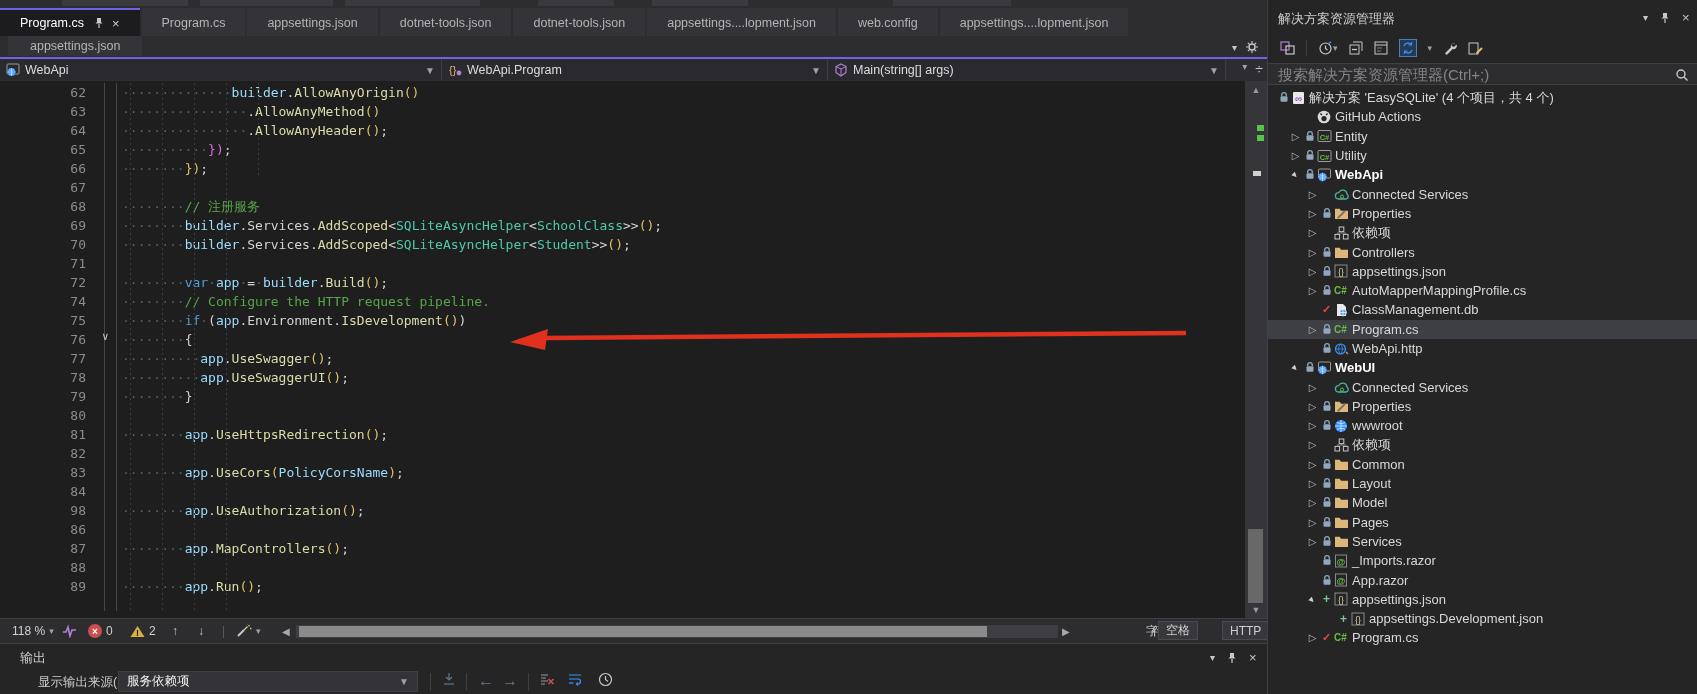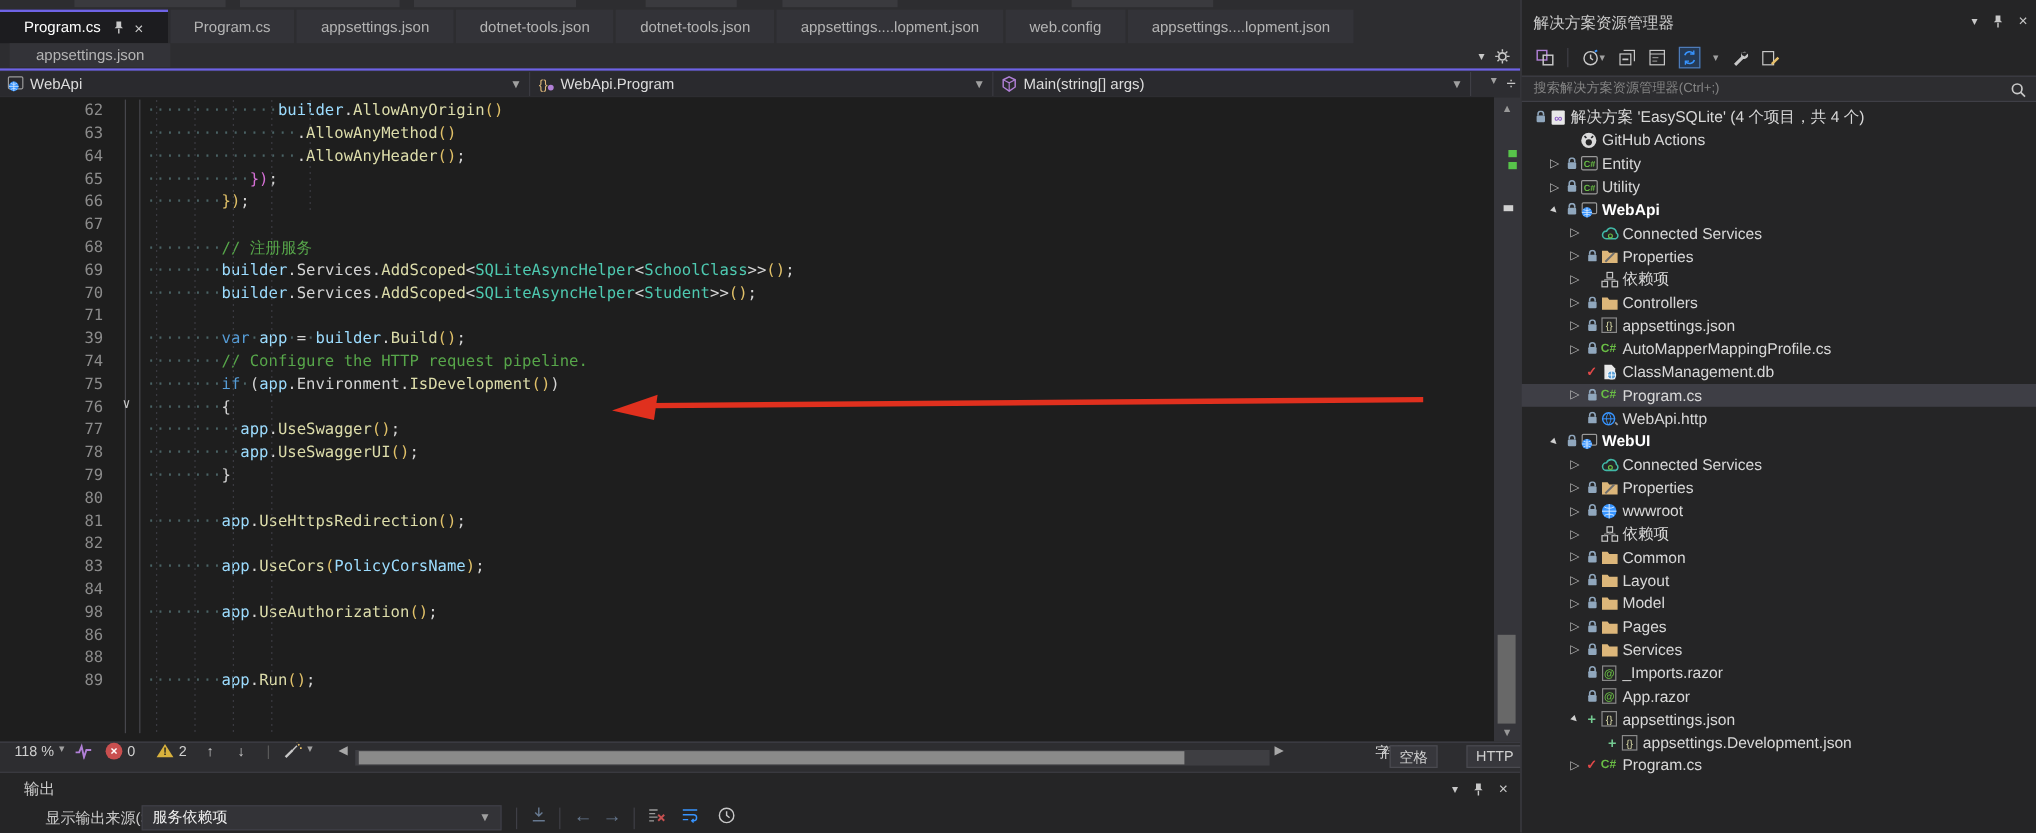--- a/index.html
+++ b/index.html
@@ -38,21 +38,21 @@
   .mline { position:absolute; width:1px; top:2px; height:528px; background:#46464c; }
   .guide { position:absolute; width:1px; top:2px; background:repeating-linear-gradient(to bottom,#3a3a41 0 2px,transparent 2px 5px); }
   #fold75 { position:absolute; left:102px; top:249px; color:#c8c8c8; font-size:11px; font-family:"DejaVu Sans Mono",monospace; }
   
   #vscroll { position:absolute; right:0; top:0; width:22px; height:537px; background:#35353a; }
   #vscroll .arr { position:absolute; left:0; width:22px; text-align:center; color:#999; font-size:9px; }
   .mark { position:absolute; }
   #vthumb { position:absolute; left:3px; width:15px; background:#686868; }
   
   #statusrow { position:absolute; left:0; top:618px; width:1267px; height:25px; background:#2d2d30; border-top:1px solid #3f3f46; font-size:12px; color:#d0d0d0; }
-  #statusrow .abs { position:absolute; top:0; height:24px; display:flex; gap:4px; }
+  #statusrow .abs { position:absolute; top:0; height:24px; display:flex; align-items:center; gap:4px; }
   .sep { color:#5a5a5a; }
   .errb { width:14px; height:14px; border-radius:50%; background:#c94f4f; color:#fff; font-size:10px; display:inline-flex; align-items:center; justify-content:center; font-weight:bold; }
   #hstrack { position:absolute; left:296px; top:6px; width:762px; height:13px; background:#3e3e42; }
   #hsthumb { position:absolute; left:3px; top:1px; width:688px; height:11px; background:#8a8a8a; }
   .pillbox { background:#37373c; border:1px solid #4a4a50; padding:1px 7px; font-size:12px; }
   
   #output { position:absolute; left:0; top:643px; width:1267px; height:51px; background:#252526; border-top:1px solid #3f3f46; }
   #outtitle { position:absolute; left:20px; top:5px; font-size:13px; color:#cccccc; }
   #outctl { position:absolute; left:1210px; top:6px; display:flex; gap:12px; align-items:center; color:#c8c8c8; }
   #outbar { position:absolute; left:0; top:25px; width:1267px; height:26px; }
@@ -61,21 +61,21 @@
   #outdrop .dd { margin-left:auto; color:#a0a0a0; font-size:10px; }
   .obtn { position:absolute; top:3px; display:inline-flex; align-items:center; }
   .vsep { position:absolute; top:4px; width:1px; height:18px; background:#3f3f46; }
   
   #explorer { position:absolute; left:1267px; top:0; width:430px; height:694px; background:#252526; border-left:1px solid #3f3f46; }
   #exptitle { position:absolute; left:10px; top:10px; font-size:13px; color:#cccccc; }
   #expctl { position:absolute; left:375px; top:10px; display:flex; gap:12px; align-items:center; color:#c8c8c8; }
   #exptools { position:absolute; left:0; top:34px; width:430px; height:28px; display:flex; align-items:center; padding-left:12px; gap:11px; }
   .syncbox { border:1px solid #4e7cb8; background:#253a55; padding:1px; display:inline-flex; }
   #expsearch { position:absolute; left:0; top:63px; width:429px; height:22px; background:#2d2d30; border-top:1px solid #3f3f46; border-bottom:1px solid #3f3f46; }
-  #expsearch input { width:100%; height:100%; background:transparent; border:0; outline:0; color:#d946ef; font-size:11px; padding:0 28px 0 10px; font-family:"Liberation Sans",sans-serif; }
+  #expsearch input { width:100%; height:100%; background:transparent; border:0; outline:0; color:#d946ef; font-size:15px; padding:0 28px 0 10px; font-family:"Liberation Sans",sans-serif; }
   #expsearch input::placeholder { color:#848484; }
   #searchic { position:absolute; right:8px; top:4px; }
   #tree { position:absolute; left:0; top:88px; width:429px; }
   .trow { height:19.3px; display:flex; align-items:center; font-size:13px; color:#d8d8d8; white-space:nowrap; }
   .trow.sel { background:#3e3e45; }
   .trow.bold .tlabel { font-weight:bold; color:#ffffff; }
   .slot-a { width:13px; flex:none; color:#b8b8b8; font-size:10px; text-align:center; }
   .slot-a .exp { display:inline-block; transform:rotate(45deg); color:#d0d0d0; }
   .slot-b { width:15px; flex:none; display:inline-flex; justify-content:center; align-items:center; }
   .slot-i { width:18px; flex:none; display:inline-flex; align-items:center; }
@@ -240,21 +240,21 @@
             <span class="ln">70</span>
             <span class="mg"></span>
             <span class="ct"><span class="ws">········</span><span class="id">builder</span><span class="p">.</span><span class="pl">Services</span><span class="p">.</span><span class="m">AddScoped</span><span class="p">&lt;</span><span class="ty">SQLiteAsyncHelper</span><span class="p">&lt;</span><span class="ty">Student</span><span class="p">&gt;&gt;</span><span class="b1">()</span><span class="p">;</span></span>
           </div>
           <div class="cl">
             <span class="ln">71</span>
             <span class="mg"></span>
             <span class="ct"></span>
           </div>
           <div class="cl">
-            <span class="ln">39</span>
+            <span class="ln">72</span>
             <span class="mg"></span>
             <span class="ct"><span class="ws">········</span><span class="kw">var</span><span class="ws">·</span><span class="id">app</span><span class="ws">·</span><span class="p">=</span><span class="ws">·</span><span class="id">builder</span><span class="p">.</span><span class="m">Build</span><span class="b1">()</span><span class="p">;</span></span>
           </div>
           <div class="cl">
             <span class="ln">74</span>
             <span class="mg"></span>
             <span class="ct"><span class="ws">········</span><span class="cm">// Configure the HTTP request pipeline.</span></span>
           </div>
           <div class="cl">
             <span class="ln">75</span>
@@ -308,20 +308,25 @@
           </div>
           <div class="cl">
             <span class="ln">98</span>
             <span class="mg"></span>
             <span class="ct"><span class="ws">········</span><span class="id">app</span><span class="p">.</span><span class="m">UseAuthorization</span><span class="b1">()</span><span class="p">;</span></span>
           </div>
           <div class="cl">
             <span class="ln">86</span>
             <span class="mg"></span>
             <span class="ct"></span>
+          </div>
+          <div class="cl">
+            <span class="ln">87</span>
+            <span class="mg"></span>
+            <span class="ct"><span class="ws">········</span><span class="id">app</span><span class="p">.</span><span class="m">MapControllers</span><span class="b1">()</span><span class="p">;</span></span>
           </div>
           <div class="cl">
             <span class="ln">88</span>
             <span class="mg"></span>
             <span class="ct"></span>
           </div>
           <div class="cl">
             <span class="ln">89</span>
             <span class="mg"></span>
             <span class="ct"><span class="ws">········</span><span class="id">app</span><span class="p">.</span><span class="m">Run</span><span class="b1">()</span><span class="p">;</span></span>

